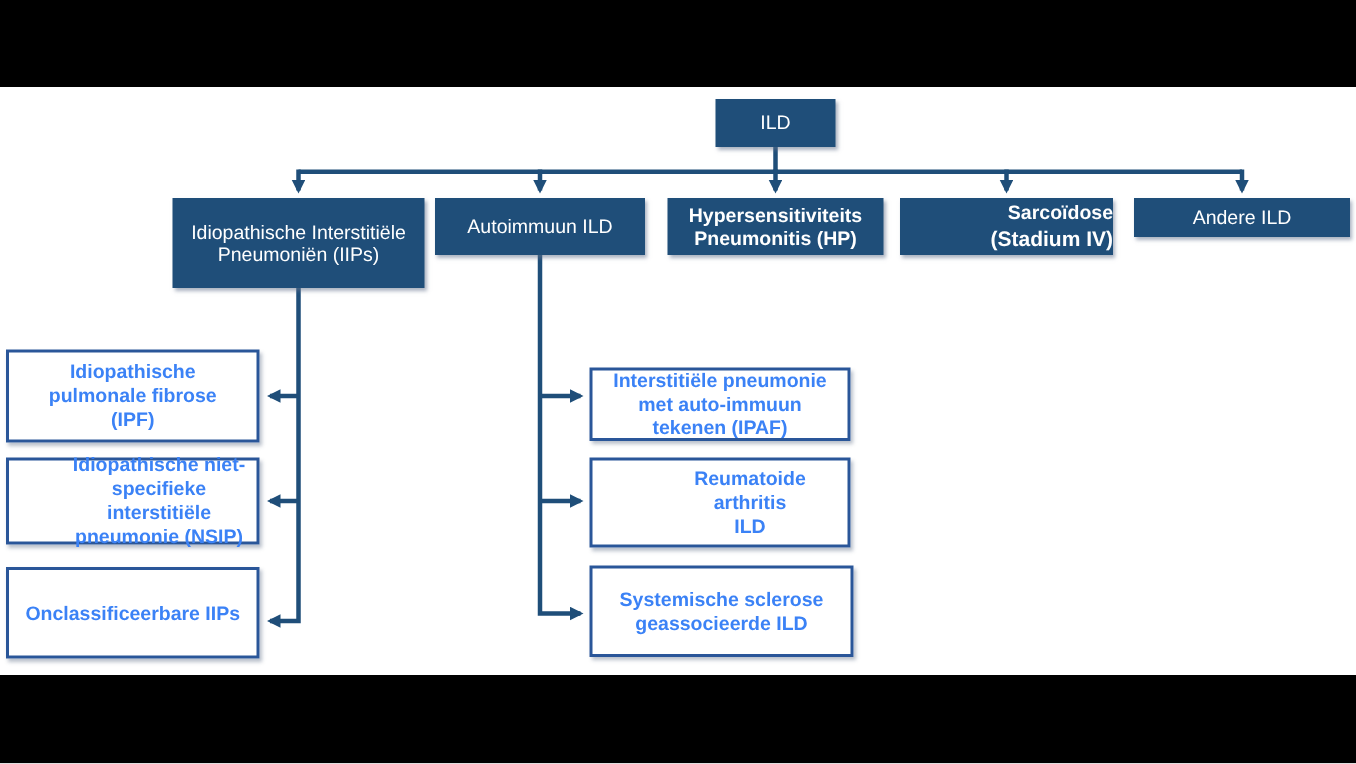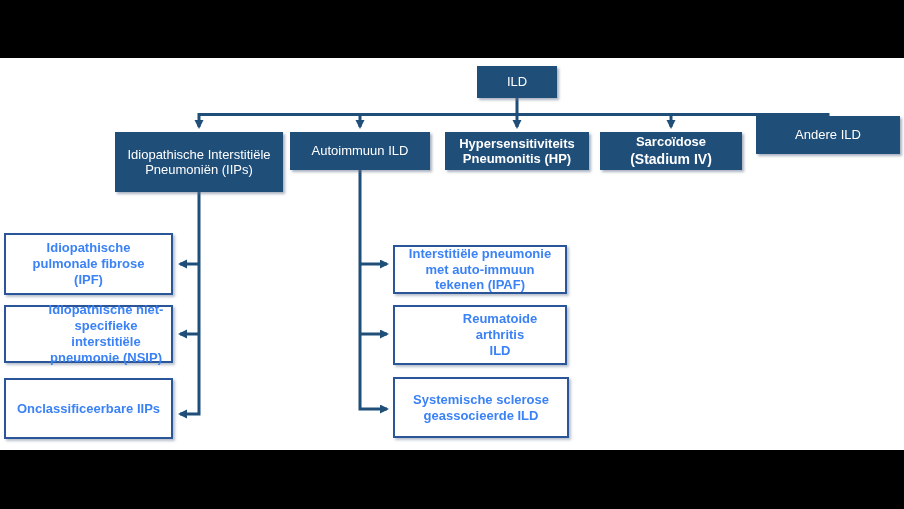--- a/index.html
+++ b/index.html
@@ -68,26 +68,26 @@
   <div class="node" style="left:477px; top:66px; width:80px; height:32px;">ILD</div>
 
   <div class="node" style="left:115px; top:132px; width:168px; height:60px;">Idiopathische Interstitiële
 Pneumoniën (IIPs)</div>
 
   <div class="node" style="left:290px; top:132px; width:140px; height:38px;">Autoimmuun ILD</div>
 
   <div class="node bold" style="left:445px; top:132px; width:144px; height:38px;">Hypersensitiviteits
 Pneumonitis (HP)</div>
 
-  <div class="node bold" style="left:600px; top:132px; width:142px; height:38px;">
+  <div class="node bold" style="left:600px; top:132px; width:142px; height:38px;align-items:flex-end;">
     <span>Sarcoïdose</span>
     <span class="subtitle">(Stadium IV)</span>
   </div>
 
-  <div class="node" style="left:756px; top:116px; width:144px; height:38px;">Andere ILD</div>
+  <div class="node" style="left:756px; top:132px; width:144px; height:26px;">Andere ILD</div>
 
   <div class="leaf" style="left:4px; top:233px; width:169px; height:62px;">Idiopathische
 pulmonale fibrose
 (IPF)</div>
 
   <div class="leaf" style="left:4px; top:305px; width:169px; height:58px;padding-left:37px;">Idiopathische niet-
 specifieke interstitiële
 pneumonie (NSIP)</div>
 
   <div class="leaf" style="left:4px; top:378px; width:169px; height:61px;">Onclassificeerbare IIPs</div>

